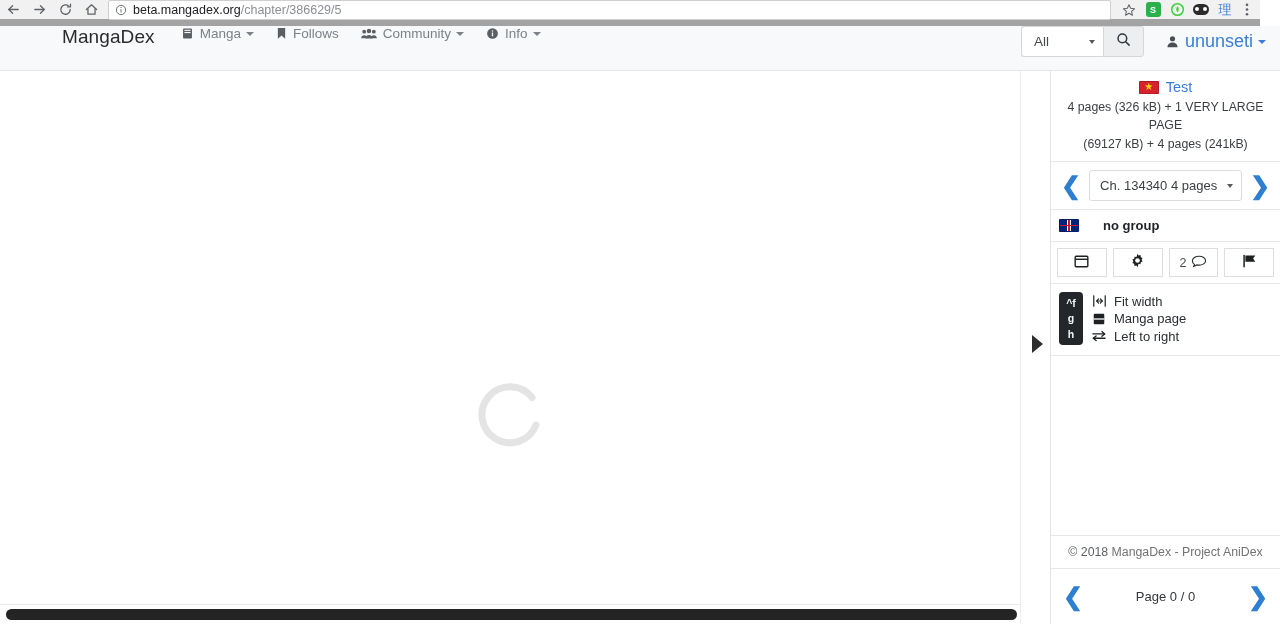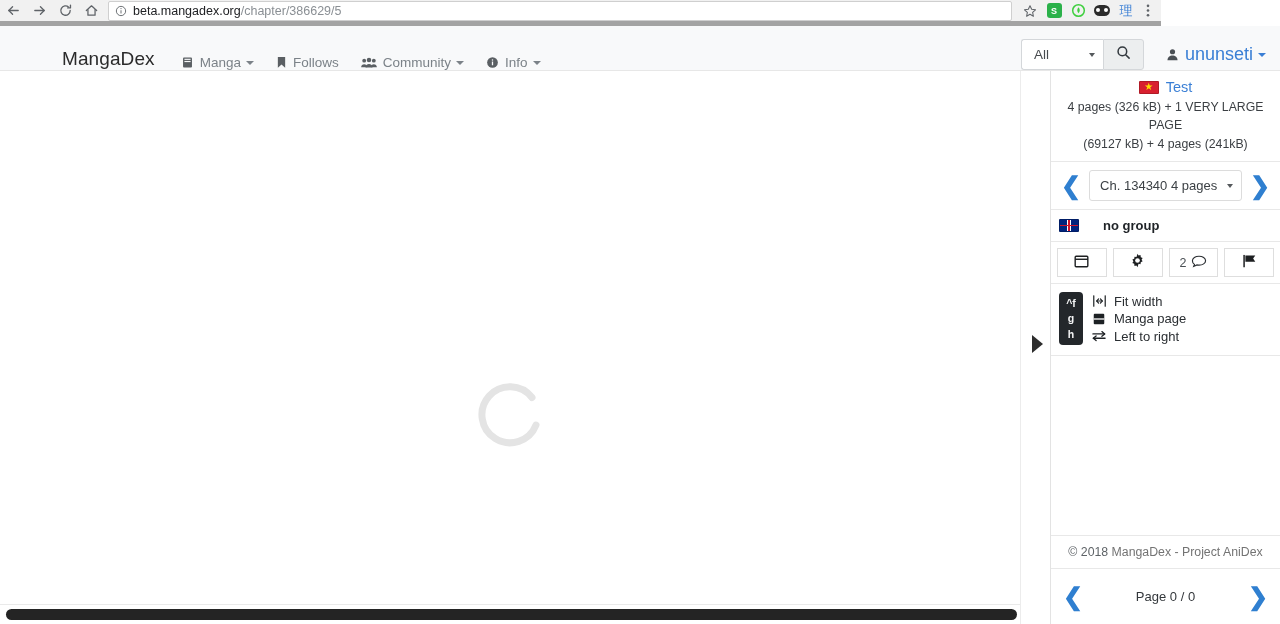--- a/index.html
+++ b/index.html
@@ -6,23 +6,23 @@
   html, body {
     width: 1280px; height: 624px;
     font-family: "Liberation Sans", sans-serif;
     background: #ffffff;
     overflow: hidden;
   }
 
   
   #browser-chrome {
     position: absolute; top: 0; left: 0;
-    width: 1161px; height: 26px;
+    width: 1260px; height: 26px;
     background: #f1f1f1;
-    border-bottom: 5px solid #a3a3a3;
+    border-bottom: 7px solid #a3a3a3;
     display: flex; align-items: center;
   }
   .nav-btn {
     width: 26px; height: 26px;
     display: flex; align-items: center; justify-content: center;
     color: #5f6368;
   }
   .nav-btn svg { display: block; }
   #omnibox {
     flex: 1 1 auto;
@@ -58,21 +58,21 @@
     width: 1280px; height: 598px;
     background: #ffffff;
   }
 
   
   #mangadex-navbar {
     position: absolute; top: 0; left: 0;
     width: 1280px; height: 45px;
     background: #f8f9fa;
     border-bottom: 1px solid #e7e7e7;
-    display: flex; align-items: flex-end;
+    display: flex; align-items: flex-start;
   }
   #brand {
     margin-left: 62px;
     font-size: 19px;
     color: #2b2b2b;
     font-weight: 400;
     letter-spacing: 0.1px;
   }
   #main-menu { display: flex; align-items: center; margin-left: 26px; }
   .menu-item {

